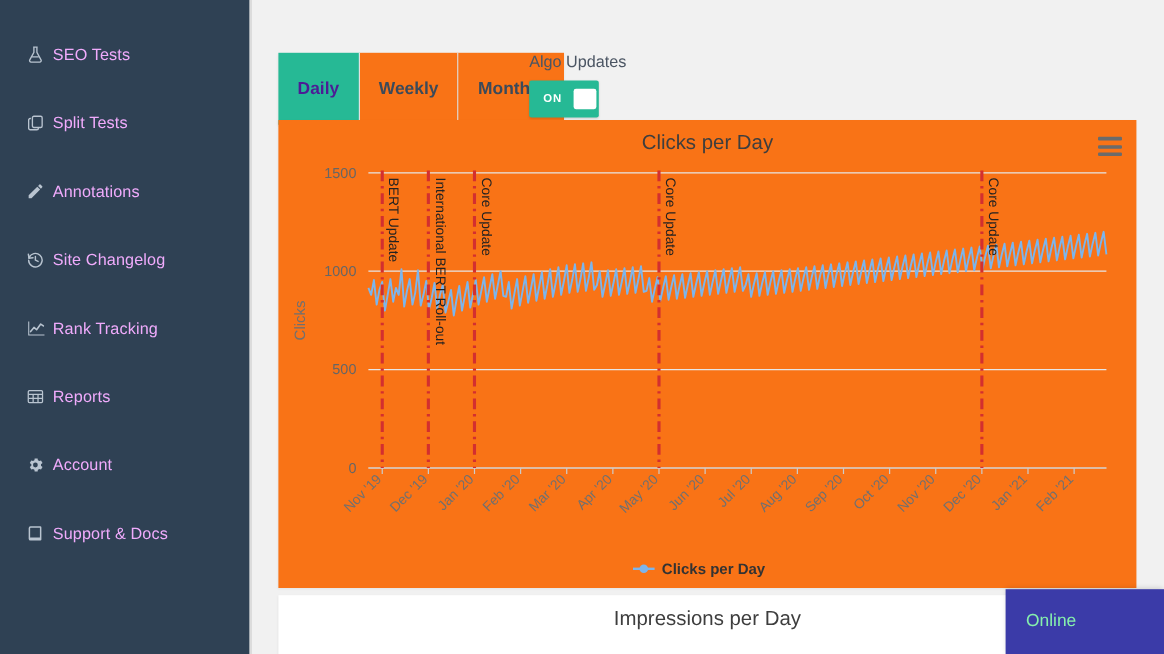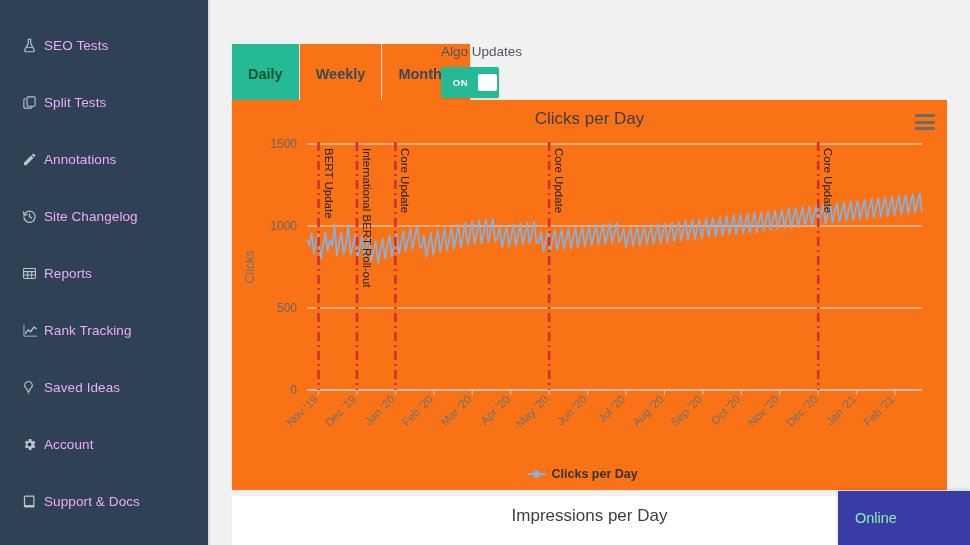--- a/index.html
+++ b/index.html
@@ -63,21 +63,21 @@
     background: #f97316;
     color: #3b4a5a;
     font-size: 14.5px;
     font-weight: bold;
     border-right: 1px solid #e6e6e6;
     cursor: pointer;
     box-shadow: 0 1px 2px rgba(0,0,0,.07);
   }
   .tab.active {
     background: #26b995;
-    color: #14532d;
+    color: #4c1d95;
   }
   .tab:last-of-type { border-right: none; }
 
   #algo-block {
     position: absolute; left: 231px; top: 44px;
     width: 170px;
   }
   #algo-label {
     font-size: 13.5px;
     color: #4b5563;
@@ -208,47 +208,38 @@
           <path d="M3.5 9.5A9 9 0 1 1 3 12.6"></path>
           <polyline points="2.6,4.4 3.4,9.8 8.8,9.2"></polyline>
           <polyline points="12,7.6 12,12.4 15.6,14.2"></polyline>
         </svg>
       </span>
       <span class="nav-label">Site Changelog</span>
     </div>
 
     <div class="nav-item">
       <span class="nav-ico">
+        <svg width="17" height="15" viewBox="0 0 26 24" fill="none" stroke="currentColor" stroke-width="1.7">
+          <path d="M2.5 3v18h21" stroke-width="1.4"></path>
+          <polyline points="5,16.5 9.5,11 13,14 18.5,6.5 22,9" stroke-width="2.1" stroke-linejoin="round" stroke-linecap="round"></polyline>
+        </svg>
+      </span>
+      <span class="nav-label">Rank Tracking</span>
+    </div>
+
+    <div class="nav-item">
+      <span class="nav-ico">
         <svg width="15" height="15" viewBox="0 0 24 24" fill="none" stroke="currentColor" stroke-width="1.7">
           <rect x="2.5" y="4" width="19" height="16" rx="1.5"></rect>
           <path d="M2.5 9h19M2.5 14.5h19M9 9v11M15.5 9v11"></path>
         </svg>
       </span>
       <span class="nav-label">Reports</span>
     </div>
 
-    <div class="nav-item">
-      <span class="nav-ico">
-        <svg width="17" height="15" viewBox="0 0 26 24" fill="none" stroke="currentColor" stroke-width="1.7">
-          <path d="M2.5 3v18h21" stroke-width="1.4"></path>
-          <polyline points="5,16.5 9.5,11 13,14 18.5,6.5 22,9" stroke-width="2.1" stroke-linejoin="round" stroke-linecap="round"></polyline>
-        </svg>
-      </span>
-      <span class="nav-label">Rank Tracking</span>
-    </div>
-
-    <div class="nav-item">
-      <span class="nav-ico">
-        <svg width="13" height="15" viewBox="0 0 20 24" fill="none" stroke="currentColor" stroke-width="1.7">
-          <path d="M10 2.5a6 6 0 0 0-3.6 10.8c.7.6 1.1 1.3 1.1 2.1v.6h5v-.6c0-.8.4-1.5 1.1-2.1A6 6 0 0 0 10 2.5z"></path>
-          <path d="M8 18.5h4M8.8 21h2.4"></path>
-        </svg>
-      </span>
-      <span class="nav-label">Saved Ideas</span>
-    </div>
 
     <div class="nav-item">
       <span class="nav-ico">
         <svg width="15" height="15" viewBox="0 0 24 24" fill="currentColor">
           <path d="M19.4 13a7.8 7.8 0 0 0 0-2l2.1-1.6-2-3.5L17 6.8a7.7 7.7 0 0 0-1.7-1l-.3-2.6h-4L10.7 5.8a7.7 7.7 0 0 0-1.7 1L6.5 5.9l-2 3.5L6.6 11a7.8 7.8 0 0 0 0 2l-2.1 1.6 2 3.5L9 17.2c.5.4 1.1.8 1.7 1l.3 2.6h4l.3-2.6c.6-.2 1.2-.6 1.7-1l2.5.9 2-3.5L19.4 13zM12 15.2A3.2 3.2 0 1 1 12 8.8a3.2 3.2 0 0 1 0 6.4z"></path>
         </svg>
       </span>
       <span class="nav-label">Account</span>
     </div>
 

